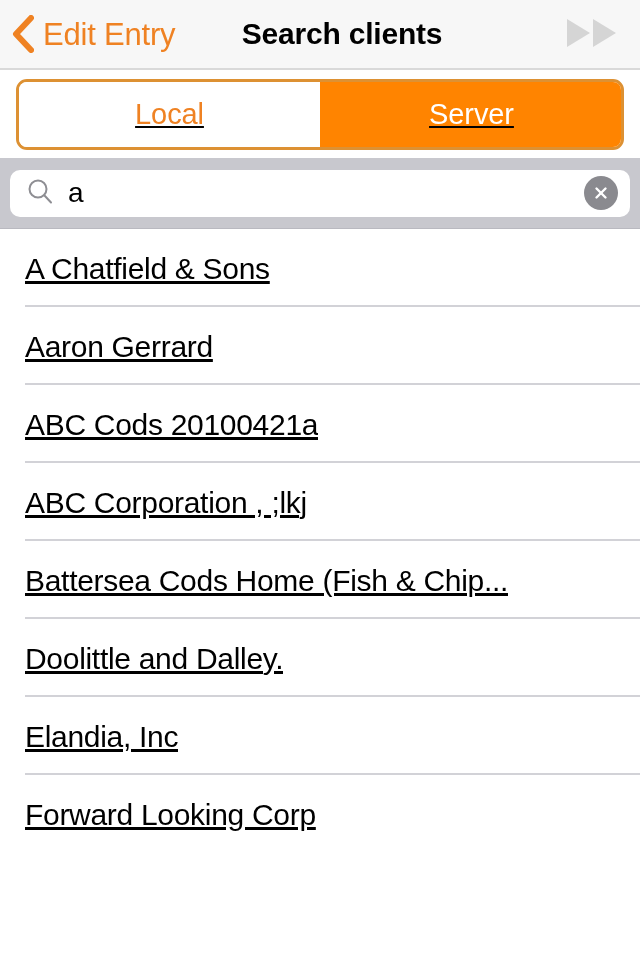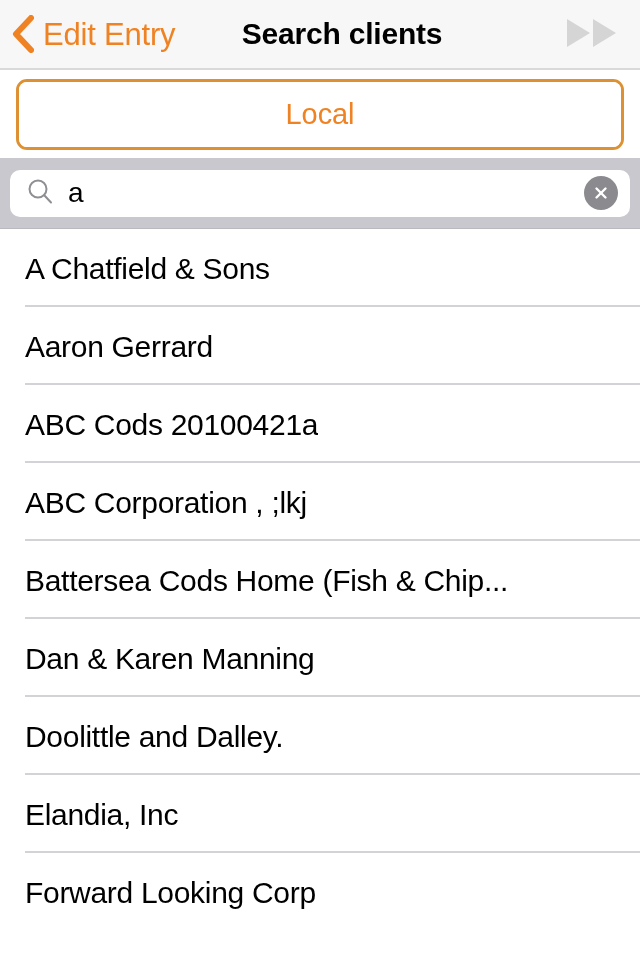--- a/index.html
+++ b/index.html
@@ -93,20 +93,21 @@
 
   .ff-icon { display: block; }
 
   
   .segmented-wrap {
     flex: 0 0 88px;
     background: #ffffff;
     display: flex;
     align-items: center;
     padding: 8px 16px;
+    text-decoration: underline;
   }
 
   .segmented {
     width: 100%;
     height: 71px;
     border: 3px solid #dd9133;
     border-radius: 11px;
     display: flex;
     overflow: hidden;
     background: #ffffff;
@@ -180,20 +181,21 @@
     border: none;
     margin-right: 4px;
   }
 
   
   .results {
     flex: 1 1 auto;
     background: #ffffff;
     overflow: hidden;
     position: relative;
+    text-decoration: underline;
   }
 
   .result-row {
     height: 78px;
     display: flex;
     align-items: center;
     padding-left: 25px;
     padding-right: 16px;
     cursor: pointer;
     background: #ffffff;
@@ -244,20 +246,21 @@
           <polygon points="1,1 24,15 1,29" fill="#D5D5D5"></polygon>
           <polygon points="27,1 50,15 27,29" fill="#D5D5D5"></polygon>
         </svg>
       </span>
     </button>
   </div>
 
   <div class="segmented-wrap">
     <div class="segmented">
       <button class="segment">Local</button>
+      <button class="segment active">Server</button>
     </div>
   </div>
 
   <div class="searchbar">
     <div class="search-field">
       <span class="search-icon">
         <svg width="28" height="28" viewBox="0 0 28 28" xmlns="http://www.w3.org/2000/svg" aria-hidden="true">
           <circle cx="12" cy="12" r="8.5" fill="none" stroke="#8E8E93" stroke-width="2"></circle>
           <line x1="18.5" y1="18.5" x2="25" y2="25.5" stroke="#8E8E93" stroke-width="2" stroke-linecap="round"></line>
         </svg>
@@ -282,23 +285,20 @@
     <div class="result-row">
       <span class="result-label">ABC Cods 20100421a</span>
     </div>
     <div class="result-row">
       <span class="result-label">ABC Corporation , ;lkj</span>
     </div>
     <div class="result-row">
       <span class="result-label">Battersea Cods Home (Fish &amp; Chip...</span>
     </div>
     <div class="result-row">
-      <span class="result-label">Dan &amp; Karen Manning</span>
-    </div>
-    <div class="result-row">
       <span class="result-label">Doolittle and Dalley.</span>
     </div>
     <div class="result-row">
       <span class="result-label">Elandia, Inc</span>
     </div>
     <div class="result-row">
       <span class="result-label">Forward Looking Corp</span>
     </div>
   </div>
 

